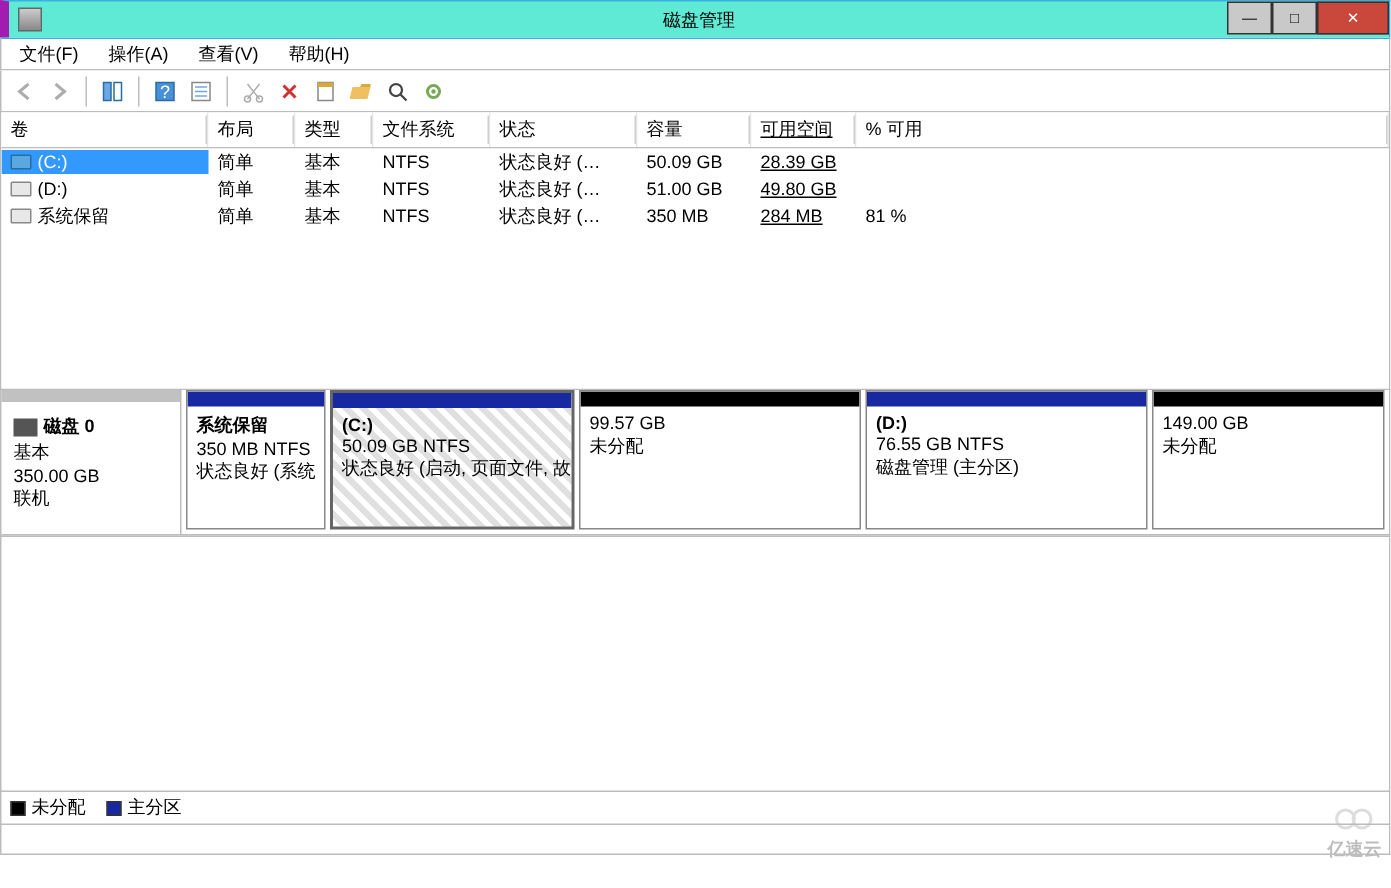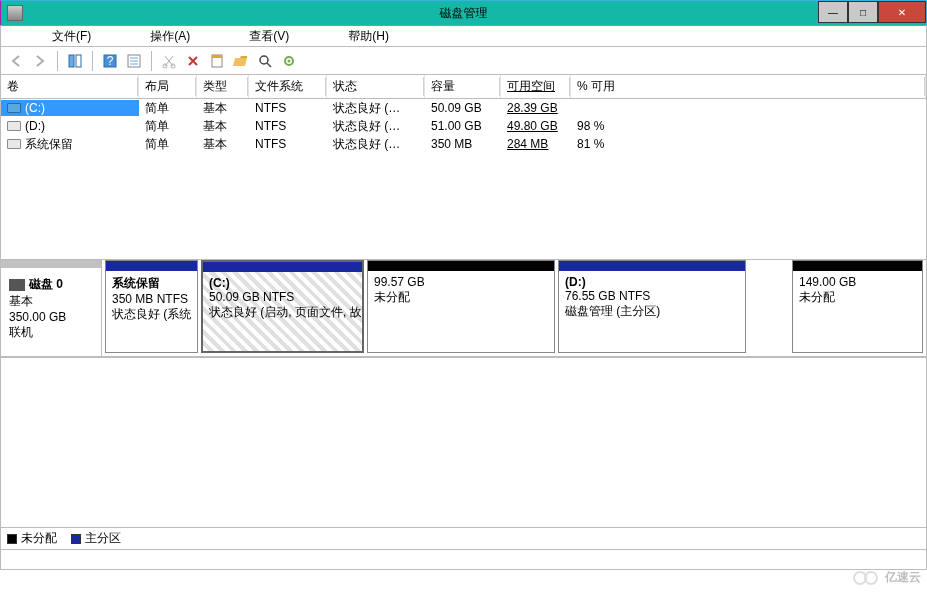--- a/index.html
+++ b/index.html
@@ -1,29 +1,29 @@
 <!DOCTYPE html>
 <html><head>
 <meta charset="utf-8">
 <style>
 * { margin: 0; padding: 0; box-sizing: border-box; font-family: "Microsoft YaHei", SimSun, Arial, sans-serif; font-size: 12px; }
 body { background: #fff; width: 927px; height: 592px; overflow: hidden; position: relative; }
 
 
-.titlebar { height: 25px; background: #14b8a6; border-top: 1px solid #3ab0e0; border-left: 1px solid #a21caf; border-right: 1px solid #3ab0e0; display: flex; align-items: center; position: relative; }
+.titlebar { height: 25px; background: #5eead4; border-top: 1px solid #3ab0e0; border-left: 6px solid #a21caf; border-right: 1px solid #3ab0e0; display: flex; align-items: center; position: relative; }
 .titlebar .sysicon { width: 16px; height: 16px; margin-left: 6px; background: linear-gradient(#ccc, #888); border: 1px solid #666; }
 .titlebar .title { position: absolute; left: 50%; transform: translateX(-50%); font-weight: normal; color: #000; }
 .win-controls { position: absolute; right: 0; top: 0; display: flex; }
 .win-btn { width: 30px; height: 22px; border: 1px solid #333; display: flex; align-items: center; justify-content: center; font-size: 10px; font-family: Arial; }
 .win-btn.min, .win-btn.max { background: #c9c9c9; }
 .win-btn.close { background: #c9473b; color: #fff; width: 48px; }
 
 
 .menubar { height: 22px; border: 1px solid #bcbcbc; border-top: 1px solid #3ab0e0; display: flex; align-items: center; padding-left: 4px; gap: 4px; background: #fff; }
-.menubar .menu-item { padding: 2px 8px; cursor: default; margin-left: 39px; }
+.menubar .menu-item { padding: 2px 8px; cursor: default; }
 
 
 .toolbar { height: 28px; border: 1px solid #bcbcbc; border-top: none; display: flex; align-items: center; padding: 0 4px; gap: 2px; background: #fff; }
 .tool-btn { width: 22px; height: 22px; display: flex; align-items: center; justify-content: center; border: 1px solid transparent; }
 .tool-btn.disabled { opacity: .4; pointer-events: none; }
 .tool-sep { width: 1px; height: 20px; background: #bcbcbc; margin: 0 4px; }
 .tb-icon { width: 16px; height: 16px; display: inline-block; }
 
 
 .vol-wrap { border: 1px solid #bcbcbc; border-top: none; }
@@ -70,21 +70,21 @@
 .legend { border: 1px solid #bcbcbc; border-top: none; height: 22px; display: flex; align-items: center; padding: 0 6px; gap: 14px; background: #fff; }
 .legend-item { display: flex; align-items: center; gap: 4px; }
 .swatch { width: 10px; height: 10px; border: 1px solid #333; }
 .swatch.black { background: #000; }
 .swatch.blue { background: #1828a0; }
 
 
 .statusbar { border: 1px solid #bcbcbc; border-top: none; height: 20px; display: flex; align-items: center; padding: 0 4px; background: #fff; }
 
 
-.wm { position: absolute; right: 6px; bottom: 6px; display: flex; align-items: center; gap: 4px; color: #bdbdbd; font-size: 16px; font-weight: bold; }
+.wm { position: absolute; right: 6px; bottom: 17px; display: flex; align-items: center; gap: 4px; color: #bdbdbd; font-size: 16px; font-weight: bold; flex-direction: column; }
 .wm svg { opacity: .5; }
 </style>
 </head>
 <body>
 
 <div class="titlebar">
   <div class="sysicon"></div>
   <div class="title">磁盘管理</div>
   <div class="win-controls">
     <div class="win-btn min">—</div>
@@ -194,21 +194,20 @@
         <div class="cell c-free">28.39 GB</div>
       </div>
       <div class="vol-row">
         <div class="cell c-vol"><span class="drive-icon"></span><span>(D:)</span></div>
         <div class="cell c-lay">简单</div>
         <div class="cell c-type">基本</div>
         <div class="cell c-fs">NTFS</div>
         <div class="cell c-stat">状态良好 (…</div>
         <div class="cell c-cap">51.00 GB</div>
         <div class="cell c-free">49.80 GB</div>
-        <div class="cell c-pct">98 %</div>
       </div>
       <div class="vol-row">
         <div class="cell c-vol"><span class="drive-icon"></span><span>系统保留</span></div>
         <div class="cell c-lay">简单</div>
         <div class="cell c-type">基本</div>
         <div class="cell c-fs">NTFS</div>
         <div class="cell c-stat">状态良好 (…</div>
         <div class="cell c-cap">350 MB</div>
         <div class="cell c-free">284 MB</div>
         <div class="cell c-pct">81 %</div>
@@ -245,21 +244,21 @@
           <div class="topbar"></div>
           <div class="info">99.57 GB</div>
           <div class="info">未分配</div>
         </div>
         <div class="part primary" style="width: 188px;">
           <div class="topbar"></div>
           <div class="label">(D:)</div>
           <div class="info">76.55 GB NTFS</div>
           <div class="info">磁盘管理 (主分区)</div>
         </div>
-        <div class="part unalloc" style="width: 131px; margin-left: 43px;">
+        <div class="part unalloc" style="width: 155px;">
           <div class="topbar"></div>
           <div class="info">149.00 GB</div>
           <div class="info">未分配</div>
         </div>
       </div>
   </div>
 </div>
 
 <div class="empty-area"></div>
 

